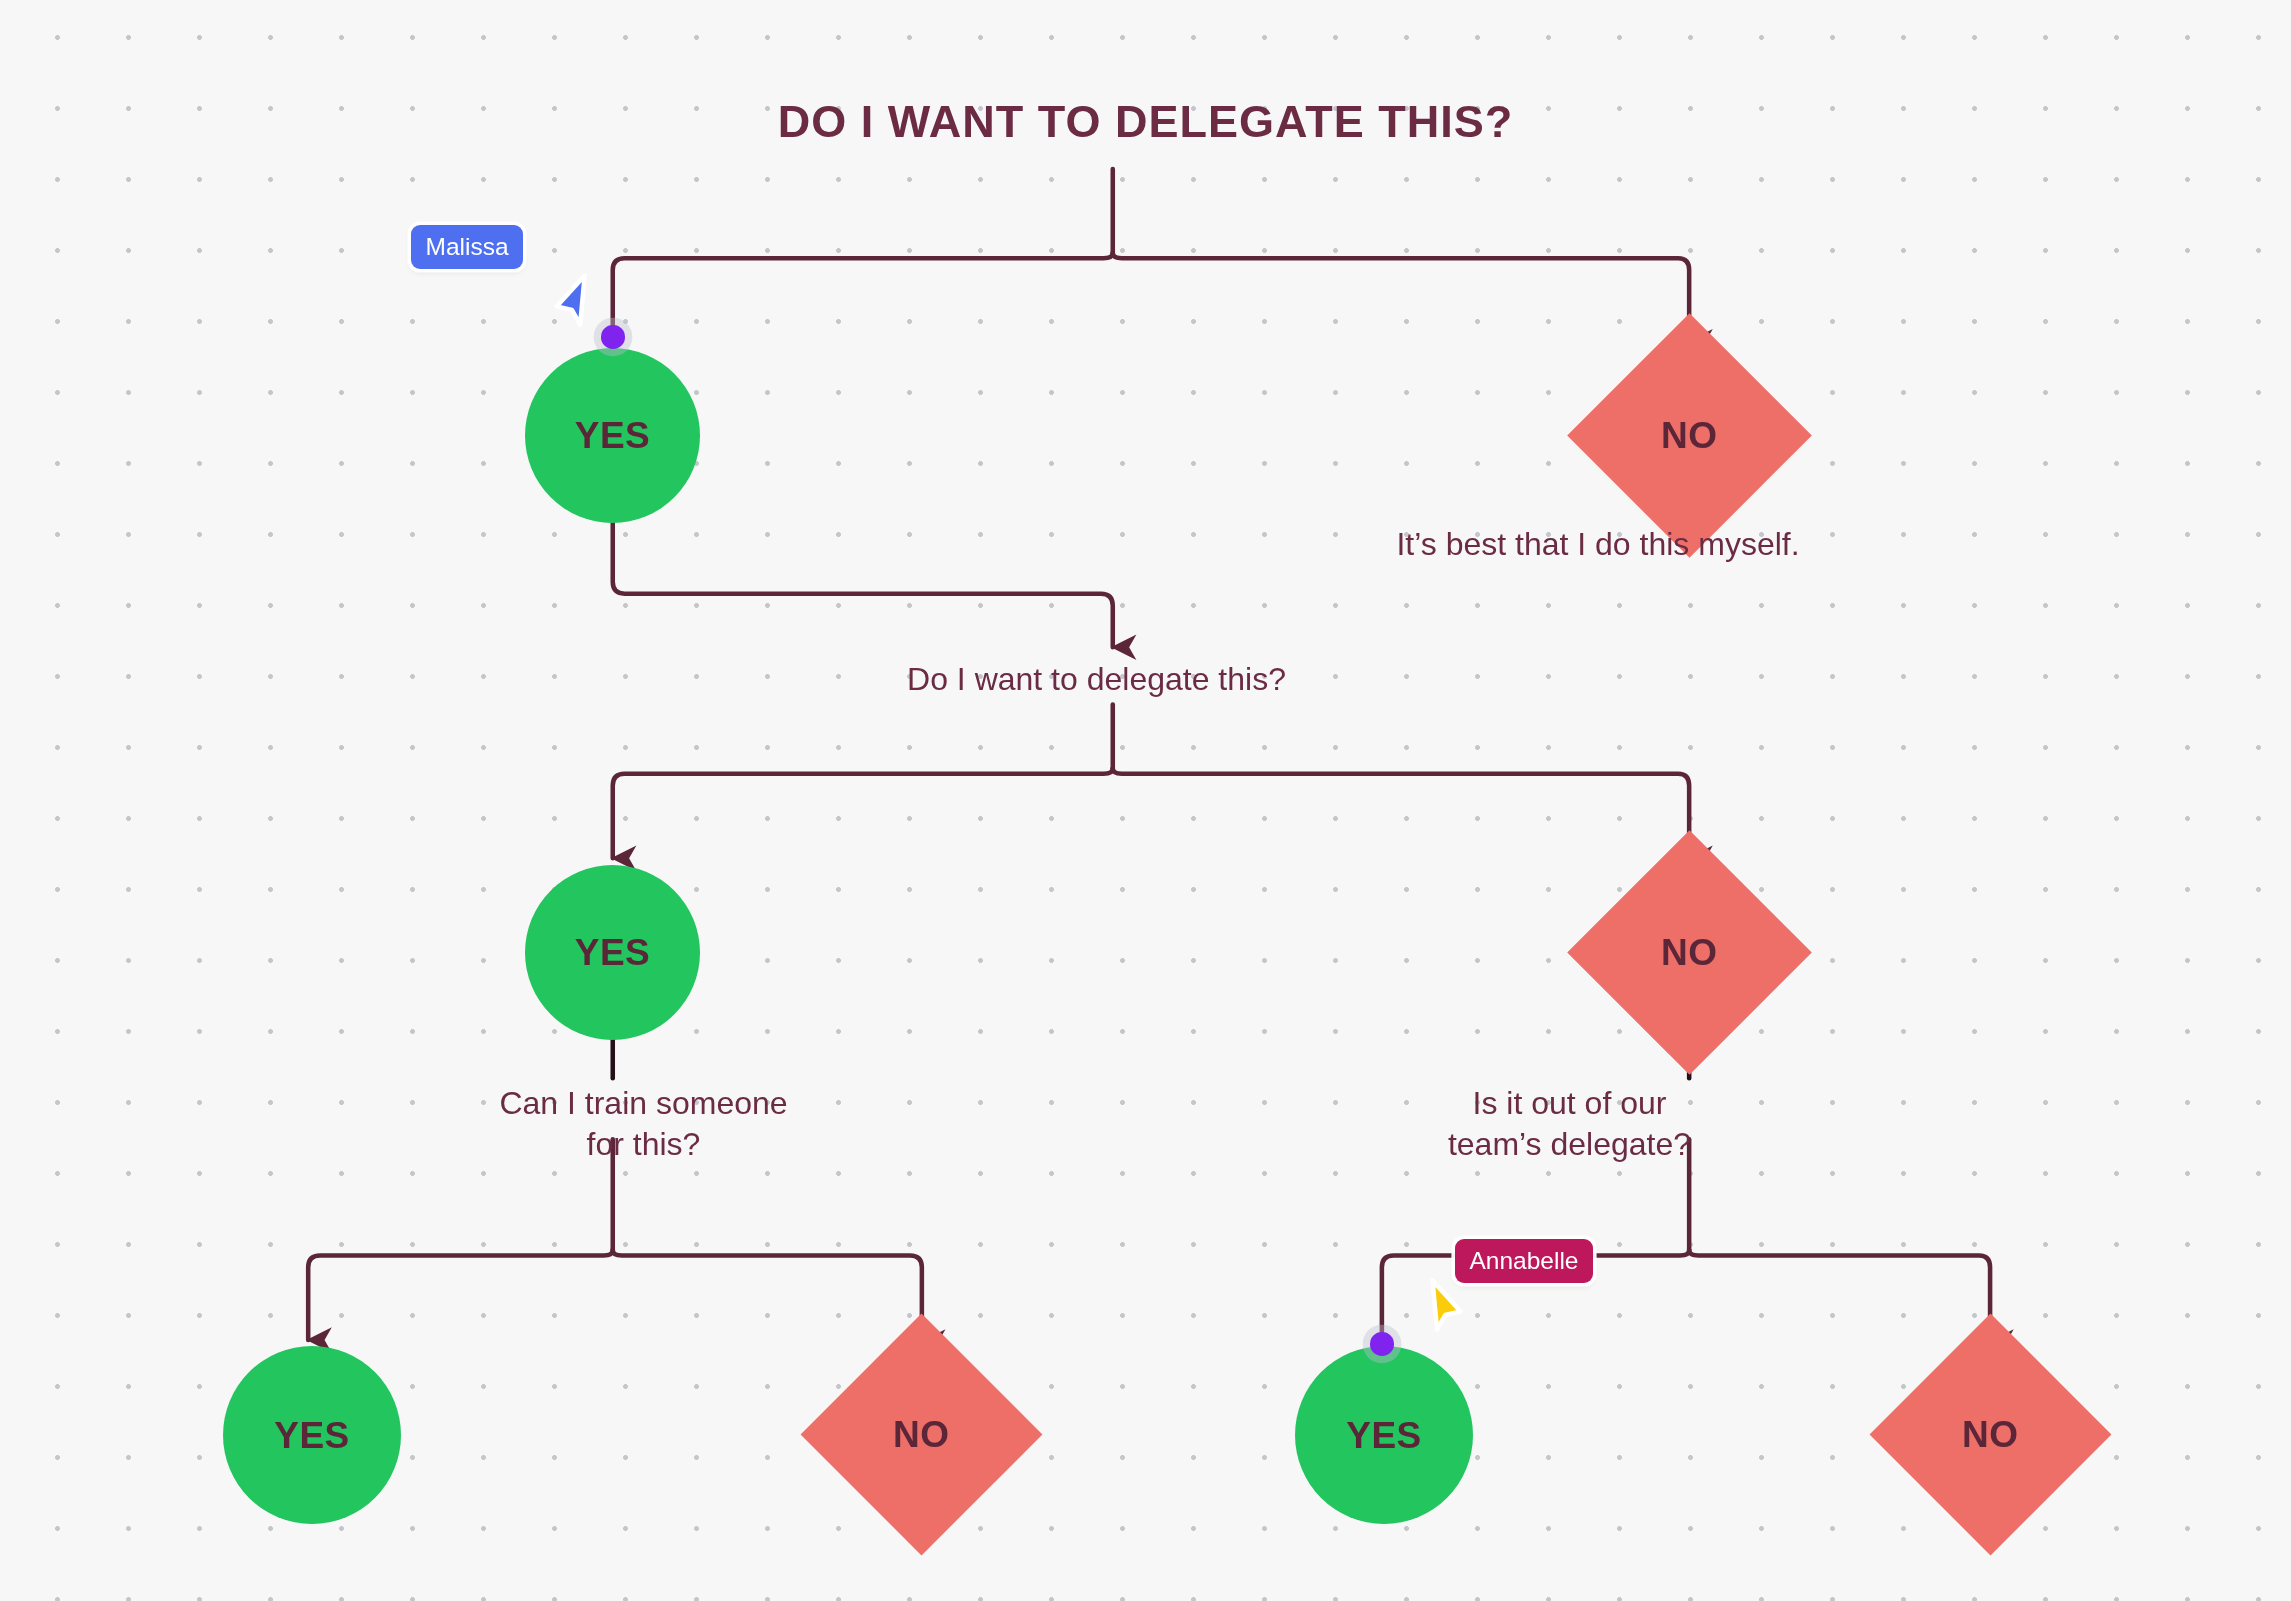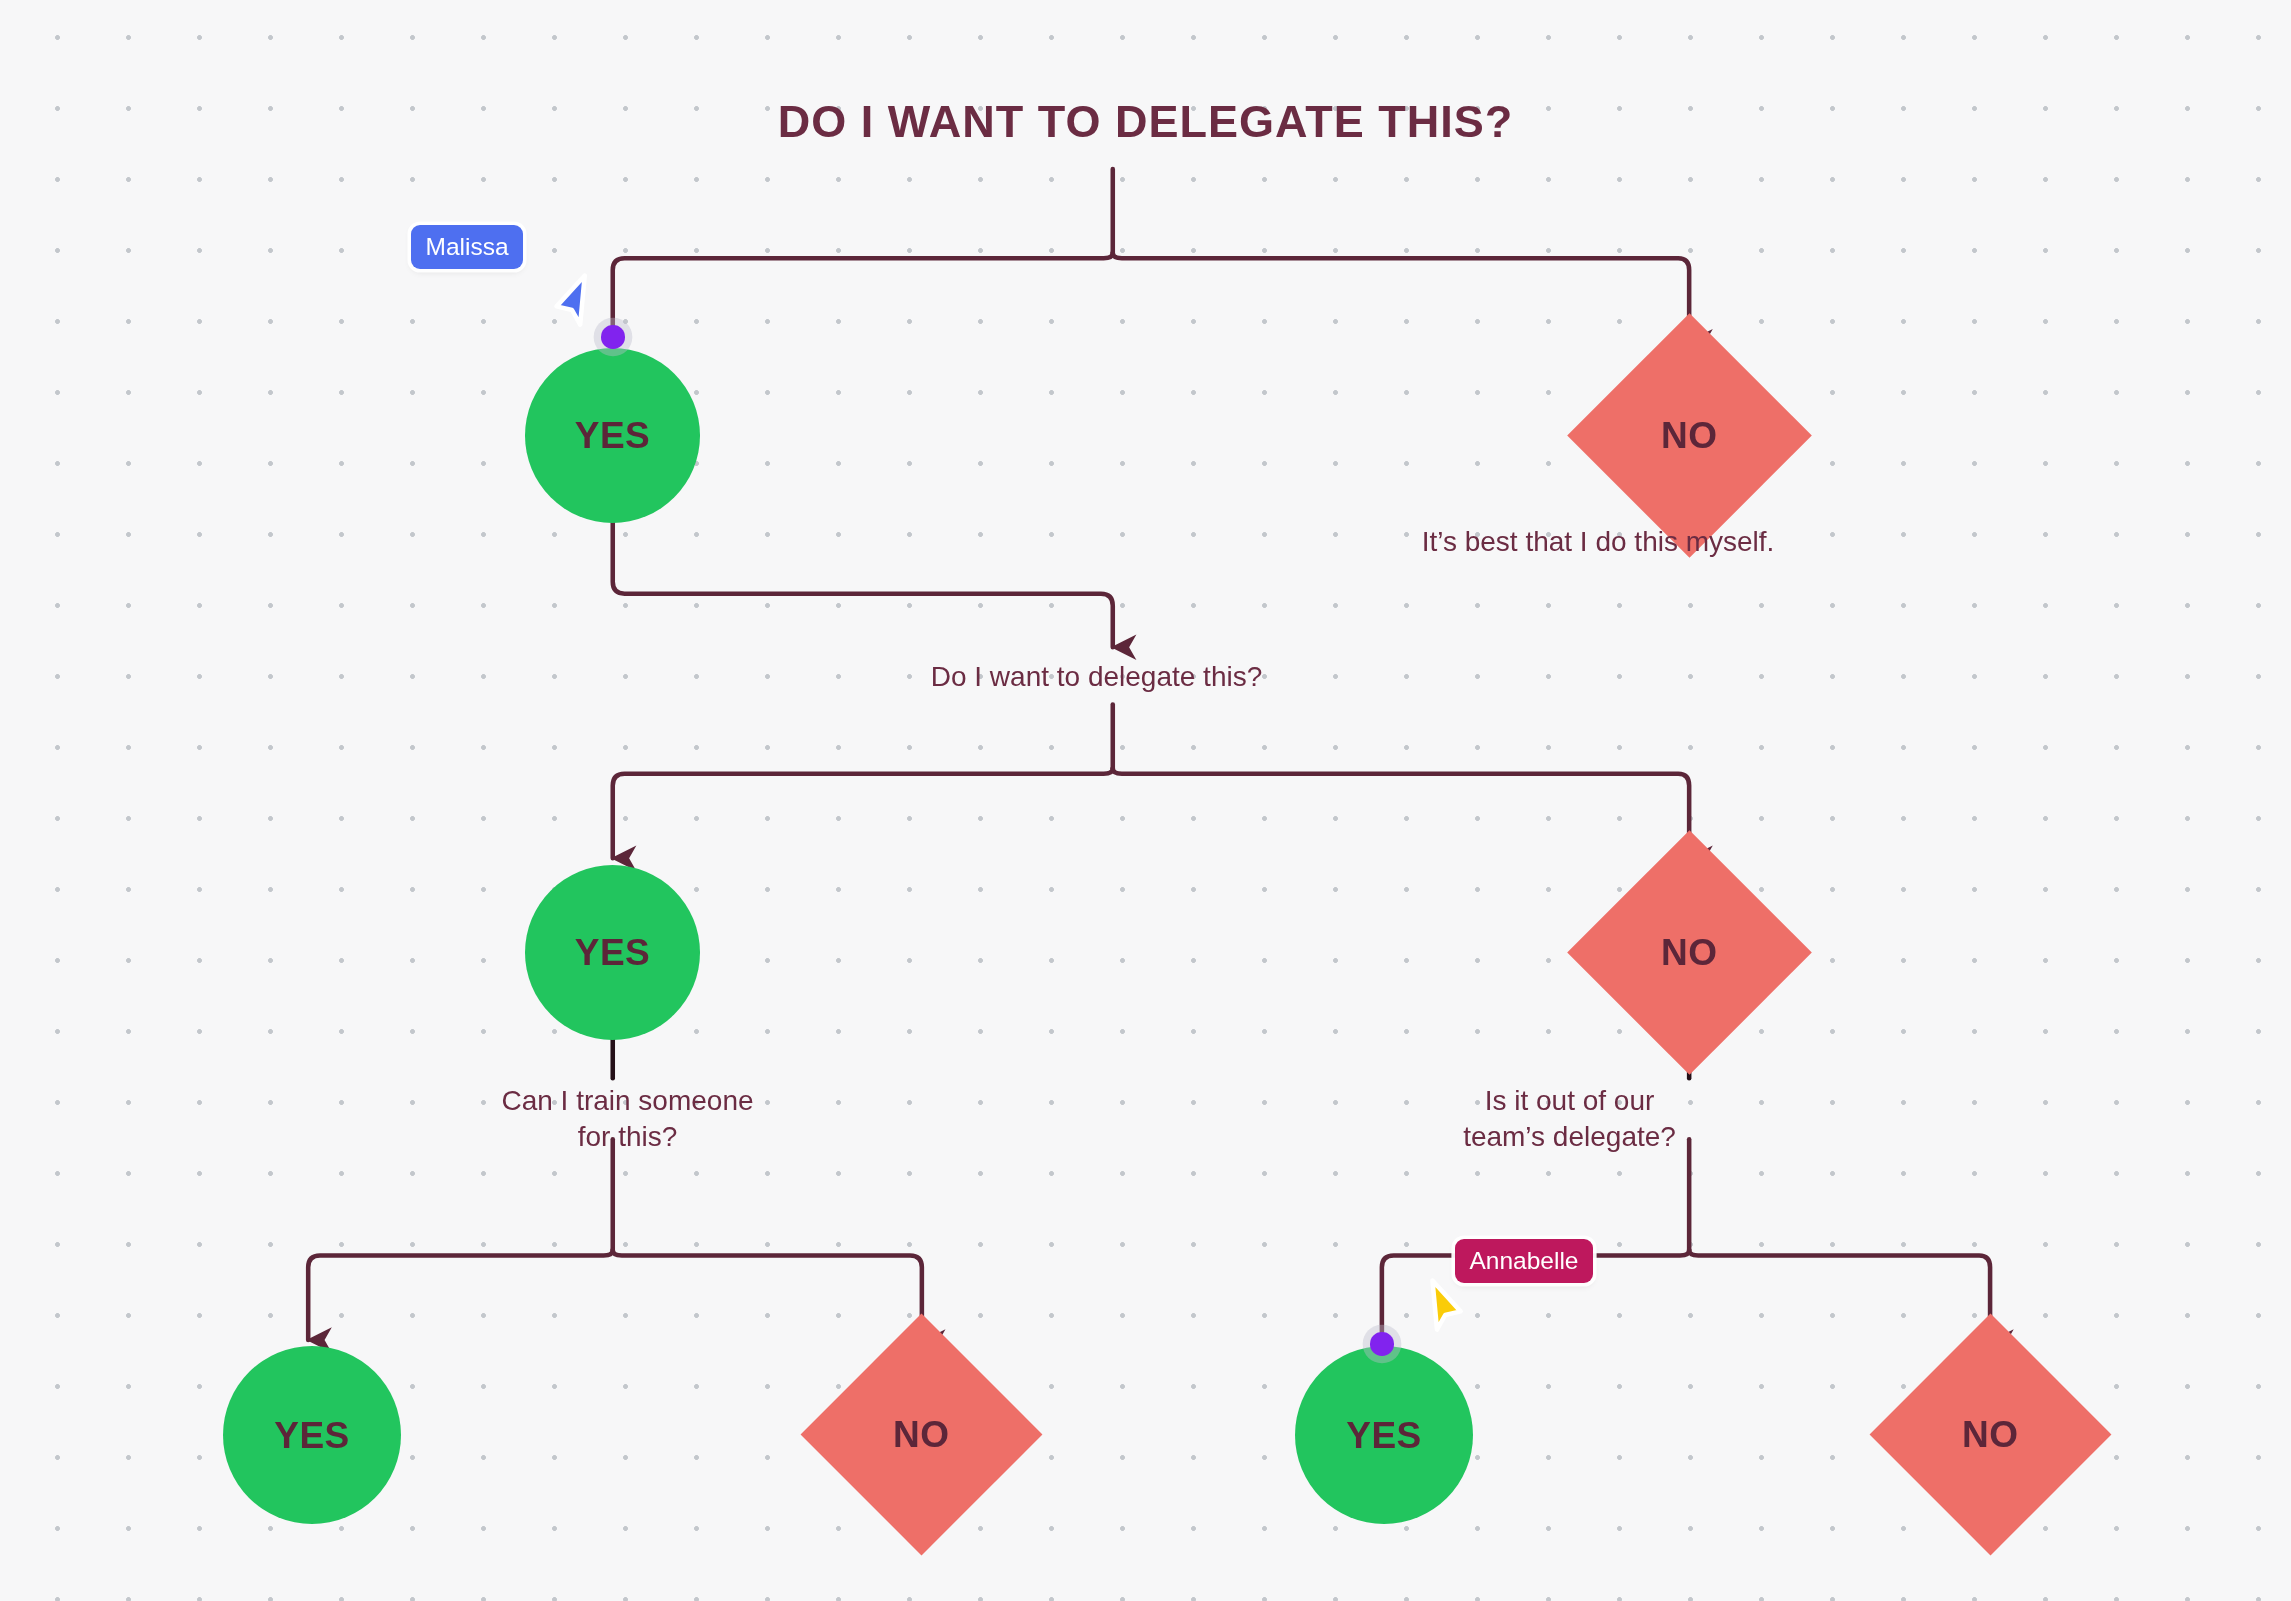--- a/index.html
+++ b/index.html
@@ -78,21 +78,21 @@
   #node-no-2  { left: 1603px; top: 866px;  width: 173px; height: 173px; }
   #node-yes-3 { left: 223px;  top: 1346px; width: 178px; height: 178px; }
   #node-no-3  { left: 836px;  top: 1349px; width: 171px; height: 171px; }
   #node-yes-4 { left: 1295px; top: 1346px; width: 178px; height: 178px; }
   #node-no-4  { left: 1905px; top: 1349px; width: 171px; height: 171px; }
 
   
   .flow-text {
     position: absolute;
     color: #6B2C43;
-    font-size: 28px;
+    font-size: 32px;
     line-height: 1.28;
     text-align: center;
     font-weight: 500;
     white-space: pre-line;
     user-select: none;
   }
 
   #page-title {
     position: absolute;
     left: 0;
@@ -101,21 +101,21 @@
     text-align: center;
     font-size: 45px;
     font-weight: 800;
     letter-spacing: 1px;
     color: #6B2C43;
     user-select: none;
   }
 
   #label-myself     { left: 1316px; top: 524px;  width: 564px; }
   #label-delegate-q { left: 840px;  top: 659px;  width: 513px; }
-  #label-train      { left: 391px;  top: 1083px; width: 473px; }
+  #label-train      { left: 407px;  top: 1083px; width: 473px; }
   #label-team       { left: 1352px; top: 1083px; width: 435px; }
 
   
   .cursor-group { position: absolute; }
 
   .cursor-chip {
     position: absolute;
     display: inline-flex;
     align-items: center;
     justify-content: center;

